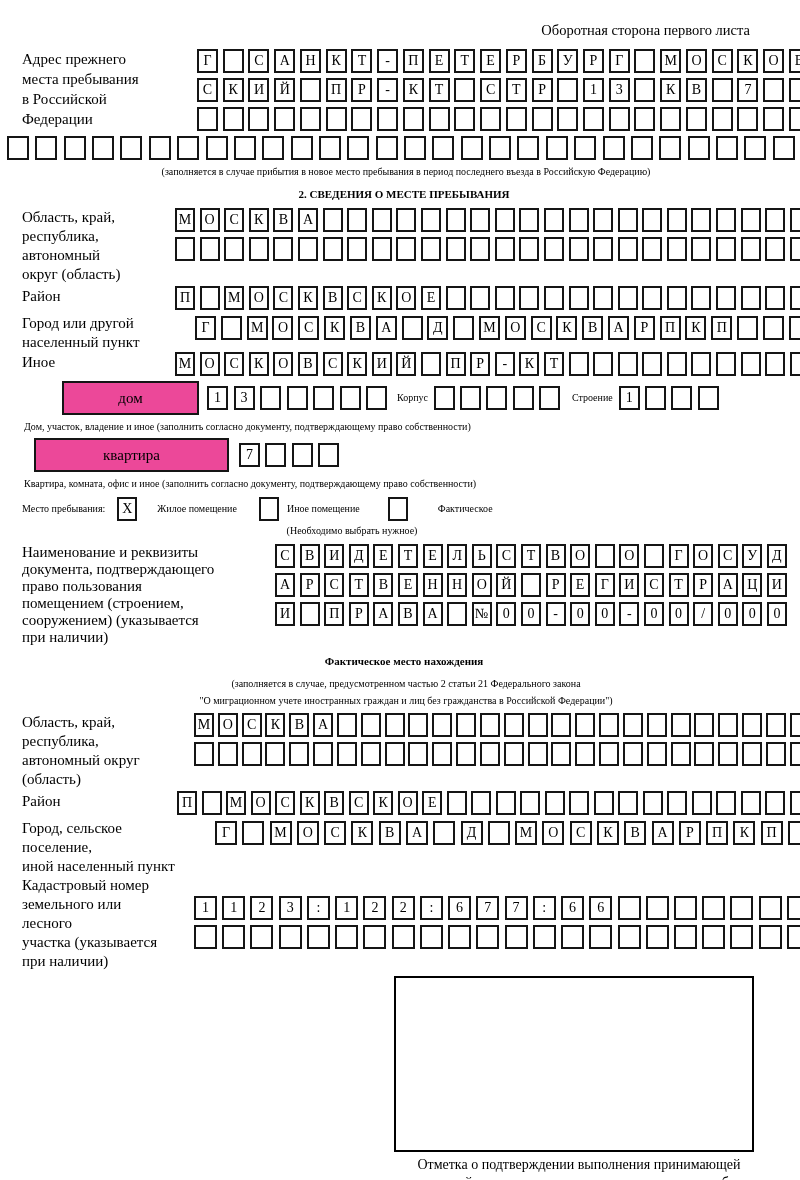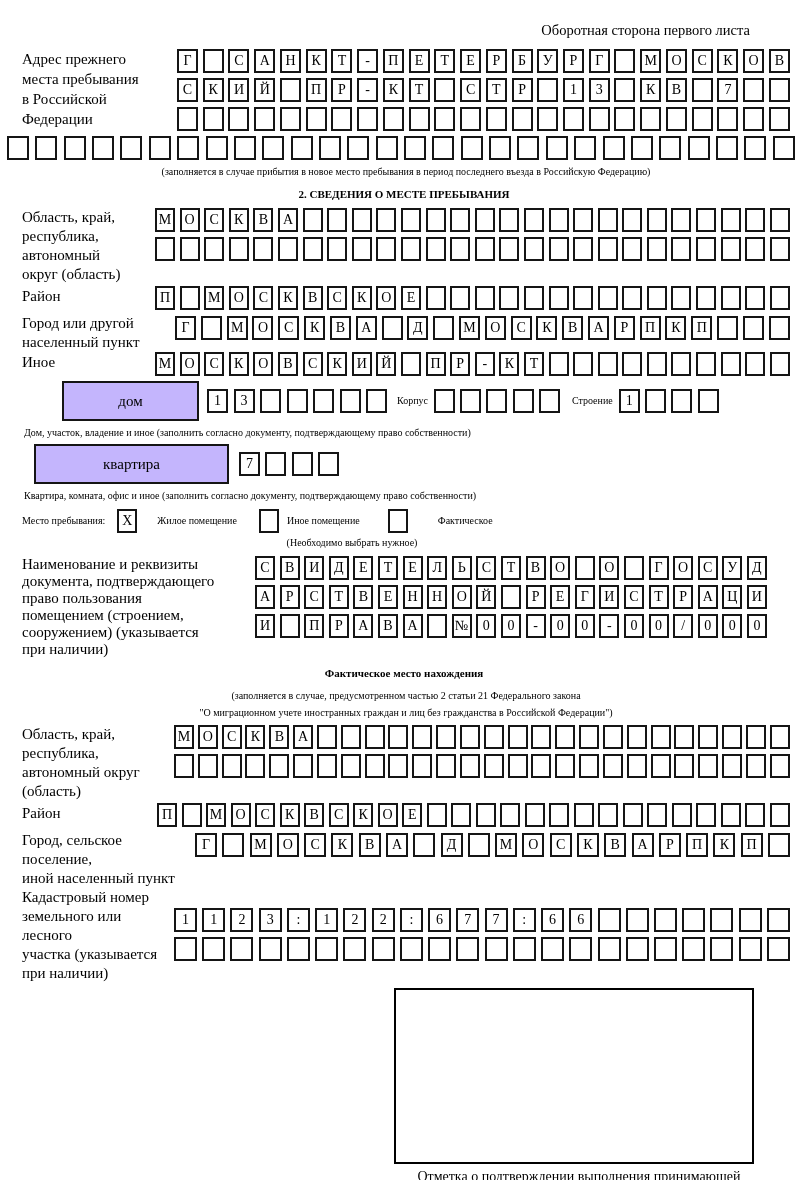--- a/index.html
+++ b/index.html
@@ -1,28 +1,28 @@
 <!DOCTYPE html>
 <html><head>
 <meta charset="utf-8">
 <style>
   html,body{margin:0;padding:0;background:#fff;color:#000;
     font-family:"Liberation Serif","DejaVu Serif",serif;}
   .page{width:800px;height:1180px;box-sizing:border-box;
     padding:22px 10px 0 22px;overflow:hidden;background:#fff;position:relative;}
   .hdr{text-align:right;margin-right:40px;font-size:14.5px;margin-bottom:10px;}
-  .group{display:flex;align-items:flex-start;}
+  .group{display:flex;align-items:flex-start;gap:20px;}
   .glabel{font-size:15px;line-height:20px;white-space:pre-line;flex-shrink:0;}
   .rows{display:flex;flex-direction:column;gap:5px;}
   .cells{display:flex;justify-content:space-between;flex-shrink:0;}
   .cell{width:var(--cw,21px);height:24px;border:2px solid #151515;box-sizing:border-box;
     display:flex;align-items:center;justify-content:center;
     font-size:14px;line-height:1;background:#fff;flex-shrink:0;}
-  .wbox{border:2px solid #151515;height:40px;box-sizing:border-box;display:flex;
-    align-items:center;justify-content:center;font-size:15px;background:#c4b5fd;flex-shrink:0;}
+  .wbox{border:2px solid #151515;height:34px;box-sizing:border-box;display:flex;
+    align-items:center;justify-content:center;font-size:15px;background:#ec4899;flex-shrink:0;}
   .cap{font-size:10px;line-height:17px;}
   .center{text-align:center;}
   .sec-title{font-weight:bold;text-align:center;font-size:11px;line-height:19px;}
   .multiline{white-space:pre-line;}
   .inline-lbl{font-size:10px;line-height:24px;}
   .stamp-box{border:2px solid #000;background:#fff;}
 </style>
 </head>
 <body>
 

